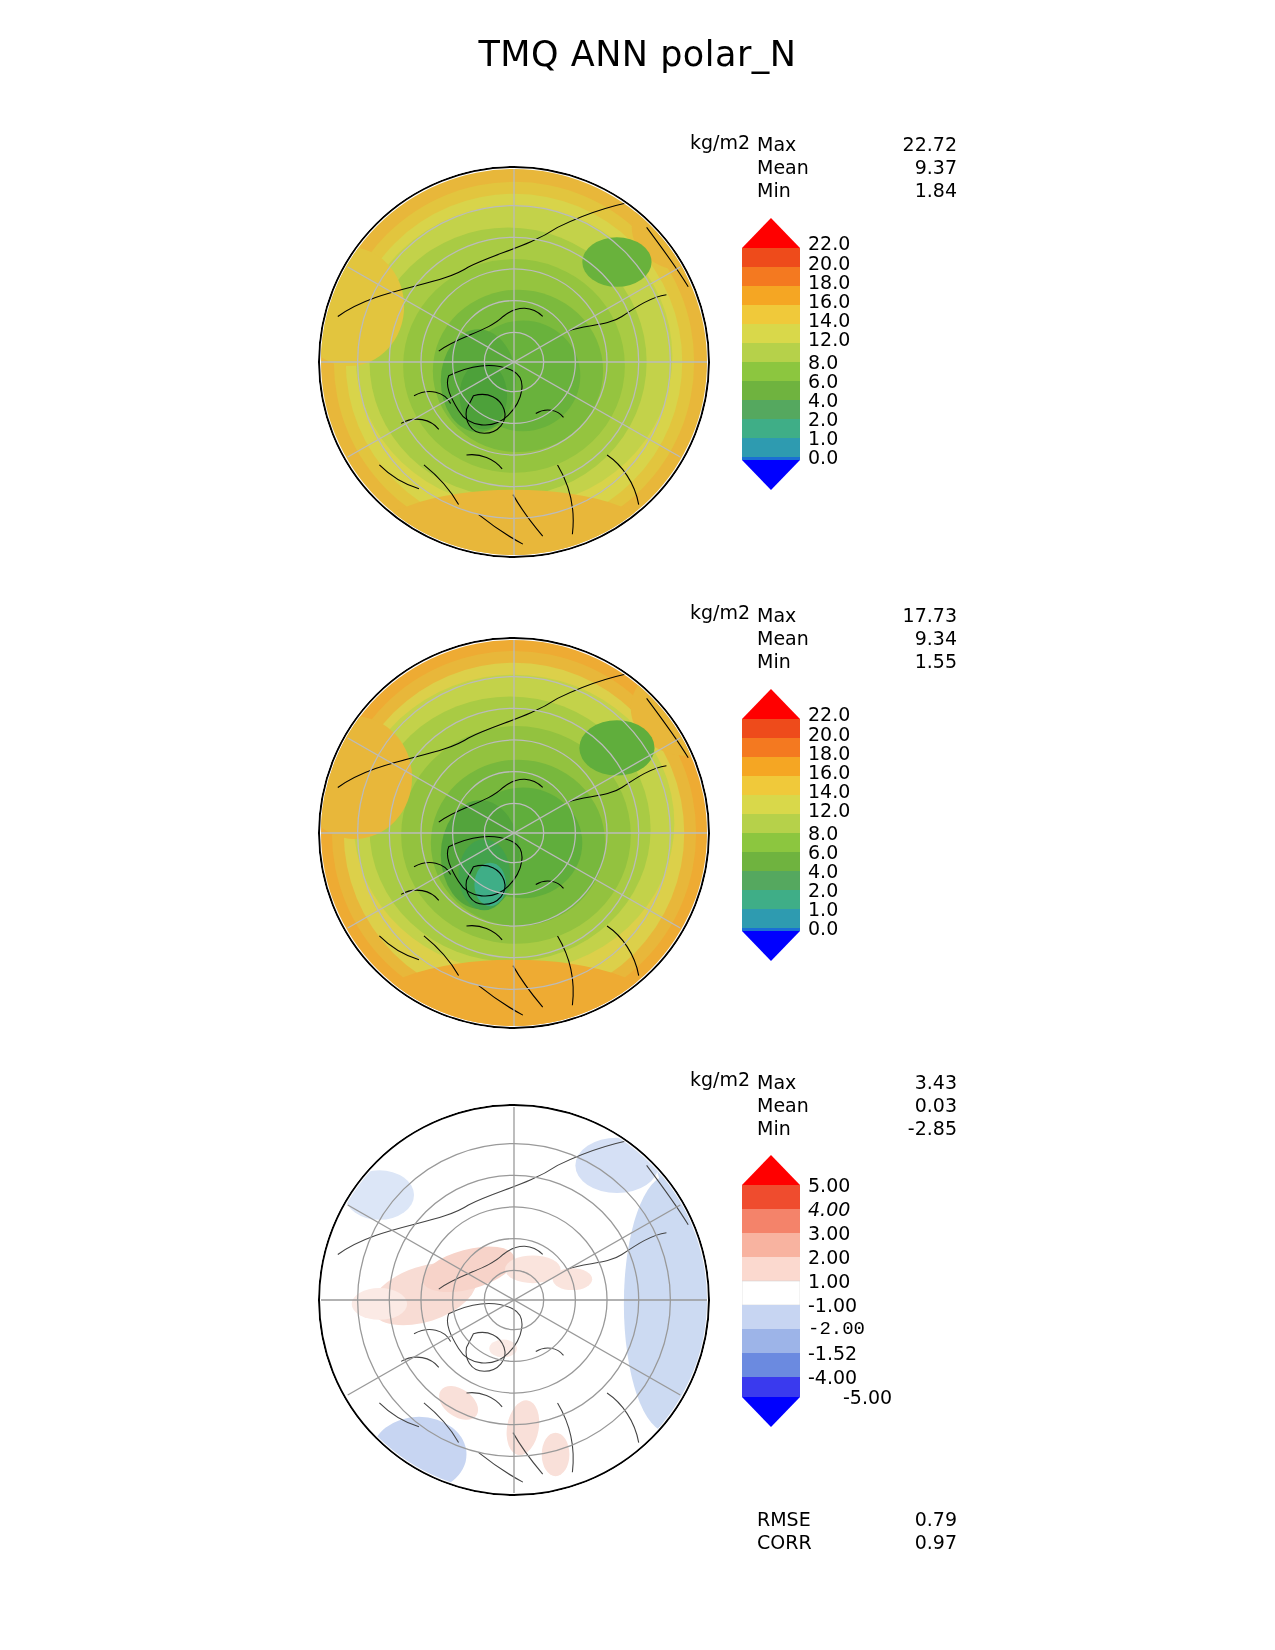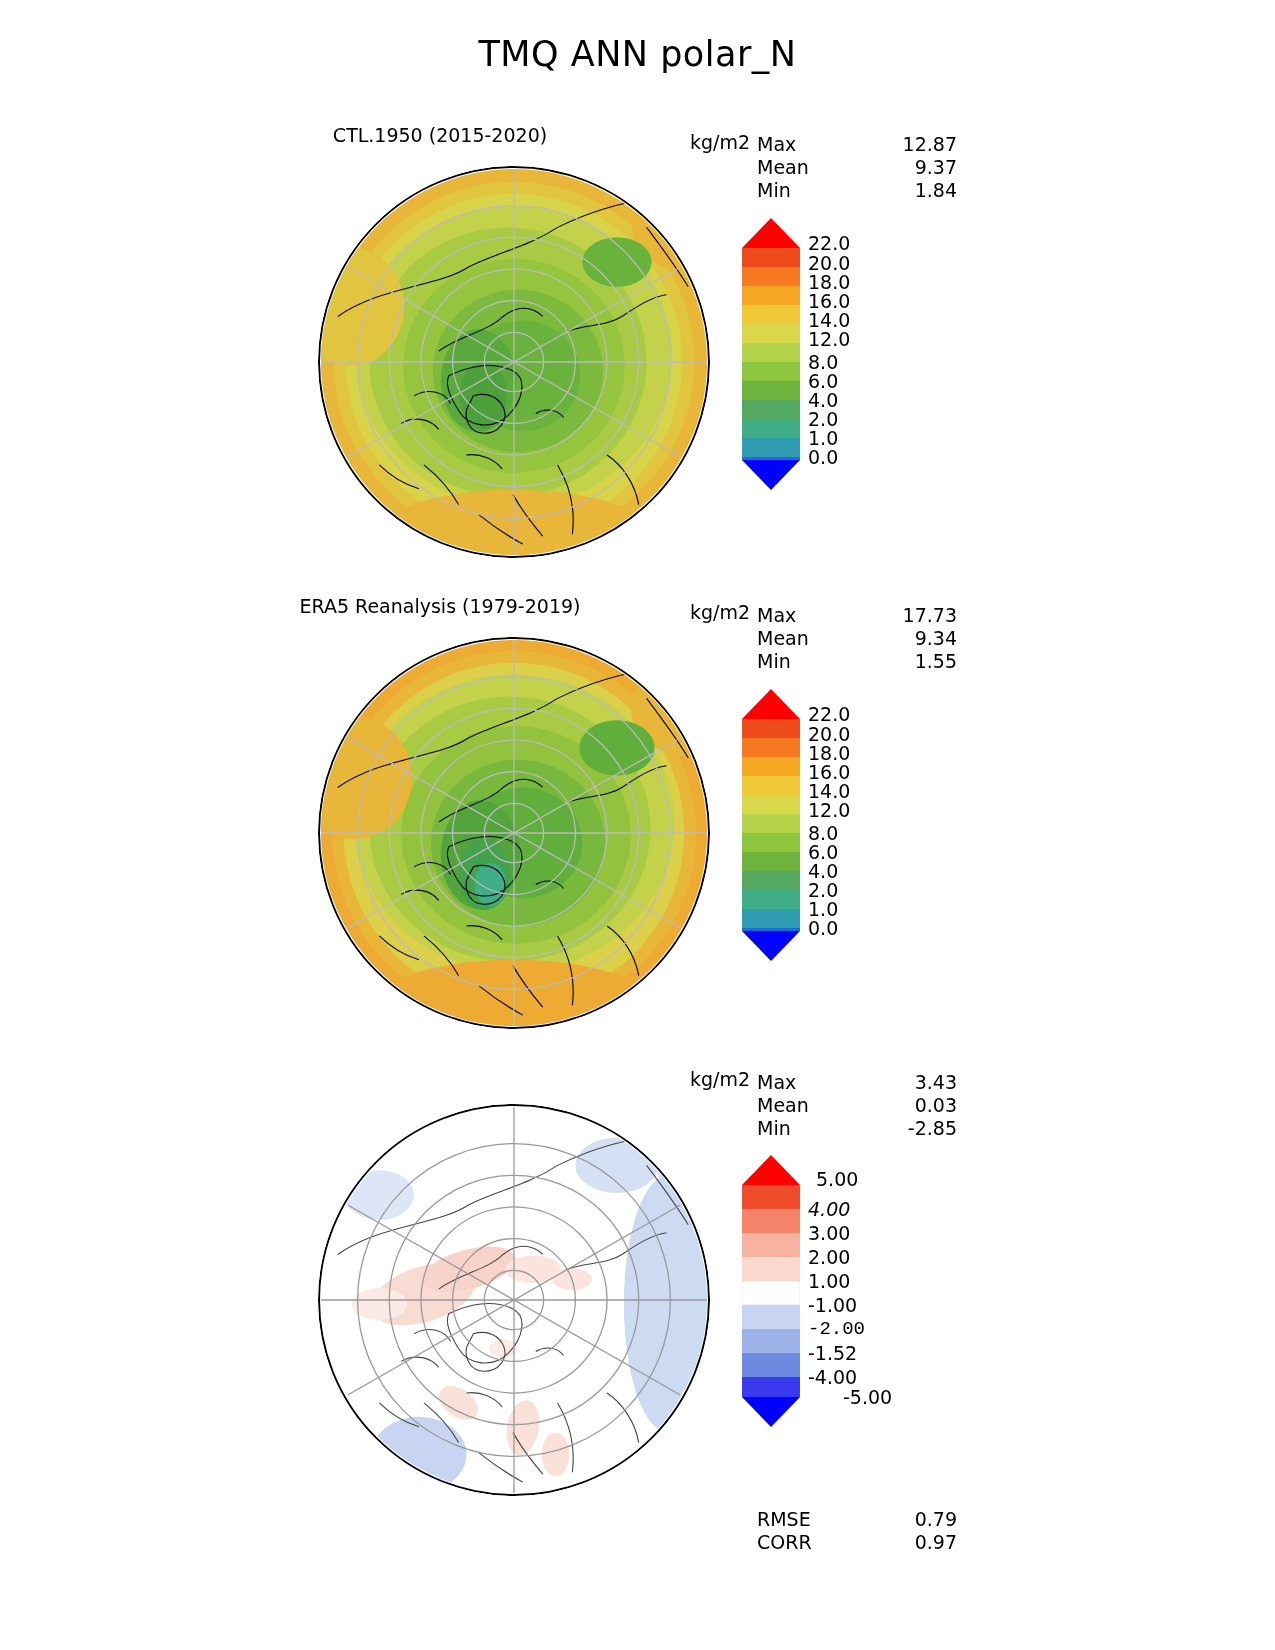--- a/index.html
+++ b/index.html
@@ -93,27 +93,26 @@
   .footer-stats .val { position: absolute; left: 130px; width: 70px; text-align: right; }
   svg { display: block; }
 </style>
 </head>
 <body>
 
 <div class="page-title">TMQ ANN polar_N</div>
 
 <div class="panel" style="top:0;height:560px;">
 
-  <div class="panel-title" style="left:230px;top:124px;width:420px;">CTL.1950 (2015-2020)</div>
   <div class="panel-units" style="left:690px;top:131px;">kg/m2</div>
 
   <div class="stats" style="left:757px;top:133px;">
     <div class="row">
         <span class="lbl">Max</span>
-        <span class="val">12.87</span>
+        <span class="val">22.72</span>
       </div>
     <div class="row">
         <span class="lbl">Mean</span>
         <span class="val">9.37</span>
       </div>
     <div class="row">
         <span class="lbl">Min</span>
         <span class="val">1.84</span>
       </div>
   </div>
@@ -204,21 +203,20 @@
     <span style="top:152px;">6.0</span>
     <span style="top:171px;">4.0</span>
     <span style="top:190px;">2.0</span>
     <span style="top:209px;">1.0</span>
     <span style="top:228px;">0.0</span>
   </div>
 </div>
 
 <div class="panel" style="top:0;height:560px;">
 
-  <div class="panel-title" style="left:230px;top:595px;width:420px;">ERA5 Reanalysis (1979-2019)</div>
   <div class="panel-units" style="left:690px;top:601px;">kg/m2</div>
 
   <div class="stats" style="left:757px;top:604px;">
     <div class="row">
         <span class="lbl">Max</span>
         <span class="val">17.73</span>
       </div>
     <div class="row">
         <span class="lbl">Mean</span>
         <span class="val">9.34</span>
@@ -406,21 +404,21 @@
       <rect x="0" y="102" width="58" height="24" fill="#fbd9cf"></rect>
       <rect x="0" y="126" width="58" height="24" fill="#ffffff" stroke="#cccccc" stroke-width="0.5"></rect>
       <rect x="0" y="150" width="58" height="24" fill="#c7d5f2"></rect>
       <rect x="0" y="174" width="58" height="24" fill="#9db4e8"></rect>
       <rect x="0" y="198" width="58" height="24" fill="#6b8ae0"></rect>
       <rect x="0" y="222" width="58" height="20" fill="#3a3aee"></rect>
       <polygon points="29,272 58,242 0,242" fill="#0000ff"></polygon>
     </svg>
   </div>
   <div class="cbar-labels" style="left:808px;top:1155px;">
-    <span style="top:13px;margin-left:8px;">5.00</span>
+    <span style="top:19px;">5.00</span>
     <span style="top:43px;font-style:italic;">4.00</span>
     <span style="top:67px;">3.00</span>
     <span style="top:91px;">2.00</span>
     <span style="top:115px;">1.00</span>
     <span style="top:139px;">-1.00</span>
     <span style="top:163px;font-family:Liberation Mono, monospace;">-2.00</span>
     <span style="top:187px;">-1.52</span>
     <span style="top:211px;">-4.00</span>
     <span style="top:231px;margin-left:35px;">-5.00</span>
   </div>

